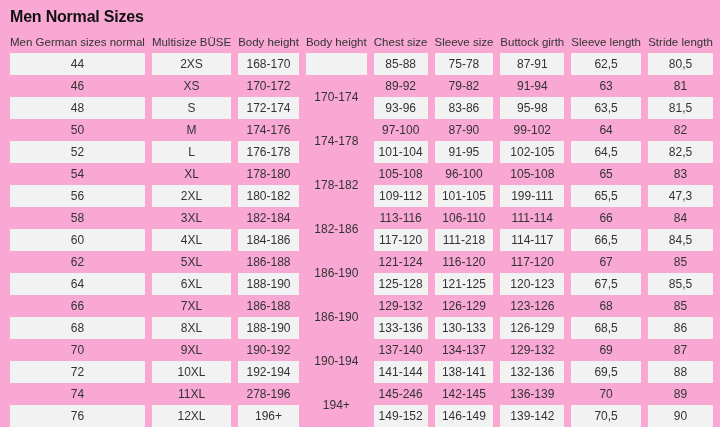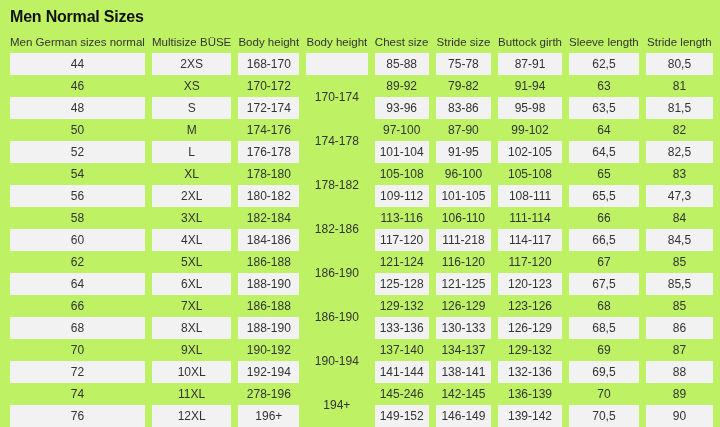--- a/index.html
+++ b/index.html
@@ -1,17 +1,17 @@
 <!DOCTYPE html>
 <html style="--stripe: #f2f2f2; --text: #333333; --title: #111111;"><head>
 <meta charset="utf-8">
 <style>
   html,body{margin:0;padding:0;background:#ffffff;}
   body{font-family:"Liberation Sans",sans-serif;color:var(--text,#333);}
-  .page{width:720px;height:427px;overflow:hidden;background:#bef264;}
+  .page{width:720px;height:427px;overflow:hidden;background:#f9a8d4;}
   h1{font-size:16px;font-weight:700;color:var(--title,#111);margin:7px 0 0 10px;line-height:1.25;letter-spacing:-0.2px;}
   table{border-collapse:separate;border-spacing:7px 0;margin:3px 0 0 3px;table-layout:fixed;}
   th{font-weight:400;font-size:11.5px;color:var(--text,#333);height:23px;text-align:center;vertical-align:middle;white-space:nowrap;padding:0;overflow:visible;}
   td{font-size:12px;color:var(--text,#333);height:22px;text-align:center;vertical-align:middle;white-space:nowrap;padding:0;}
   td.stripe{background:var(--stripe,#f2f2f2);}
 </style>
 </head>
 <body>
 
 <div class="page">
@@ -28,21 +28,21 @@
         <col style="width:70px">
         <col style="width:70px">
     </colgroup>
     <thead>
       <tr>
           <th>Men German sizes normal</th>
           <th>Multisize BÜSE</th>
           <th>Body height</th>
           <th>Body height</th>
           <th>Chest size</th>
-          <th>Stride size</th>
+          <th>Sleeve size</th>
           <th>Buttock girth</th>
           <th>Sleeve length</th>
           <th>Stride length</th>
         </tr>
     </thead>
     <tbody>
         <tr>
           <td class="stripe">44</td>
           <td class="stripe">2XS</td>
           <td class="stripe">168-170</td>
@@ -105,21 +105,21 @@
           <td>105-108</td>
           <td>65</td>
           <td>83</td>
         </tr>
         <tr>
           <td class="stripe">56</td>
           <td class="stripe">2XL</td>
           <td class="stripe">180-182</td>
           <td class="stripe">109-112</td>
           <td class="stripe">101-105</td>
-          <td class="stripe">108-111</td>
+          <td class="stripe">199-111</td>
           <td class="stripe">65,5</td>
           <td class="stripe">47,3</td>
         </tr>
         <tr>
           <td>58</td>
           <td>3XL</td>
           <td>182-184</td>
           <td rowspan="2">182-186</td>
           <td>113-116</td>
           <td>106-110</td>

